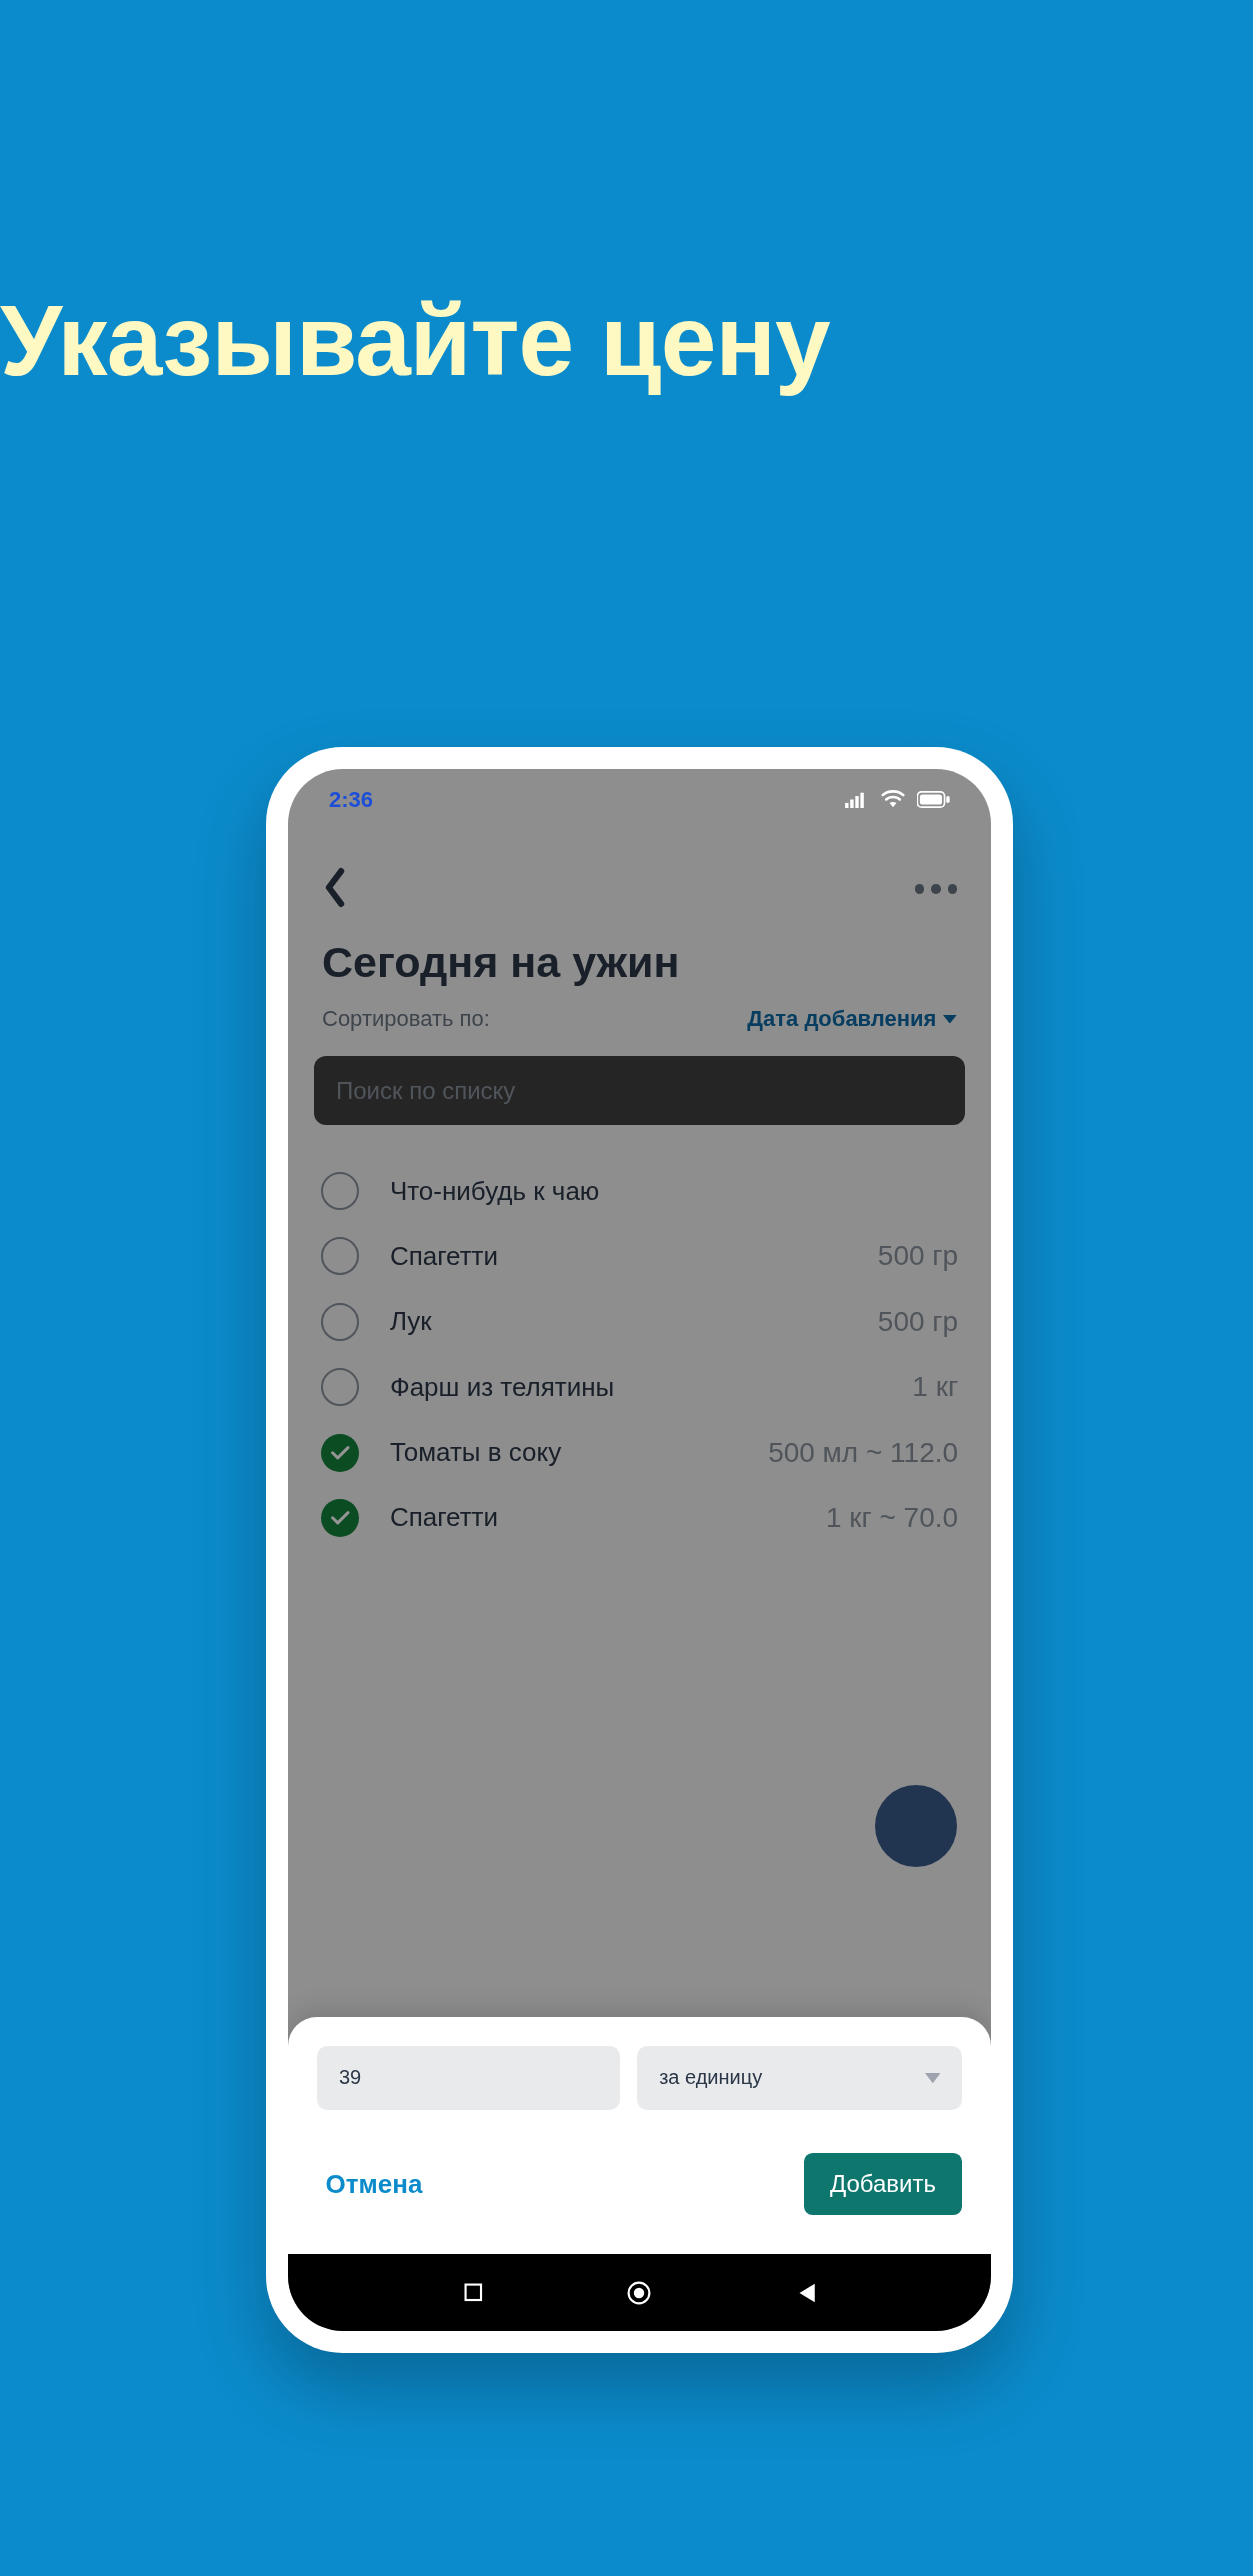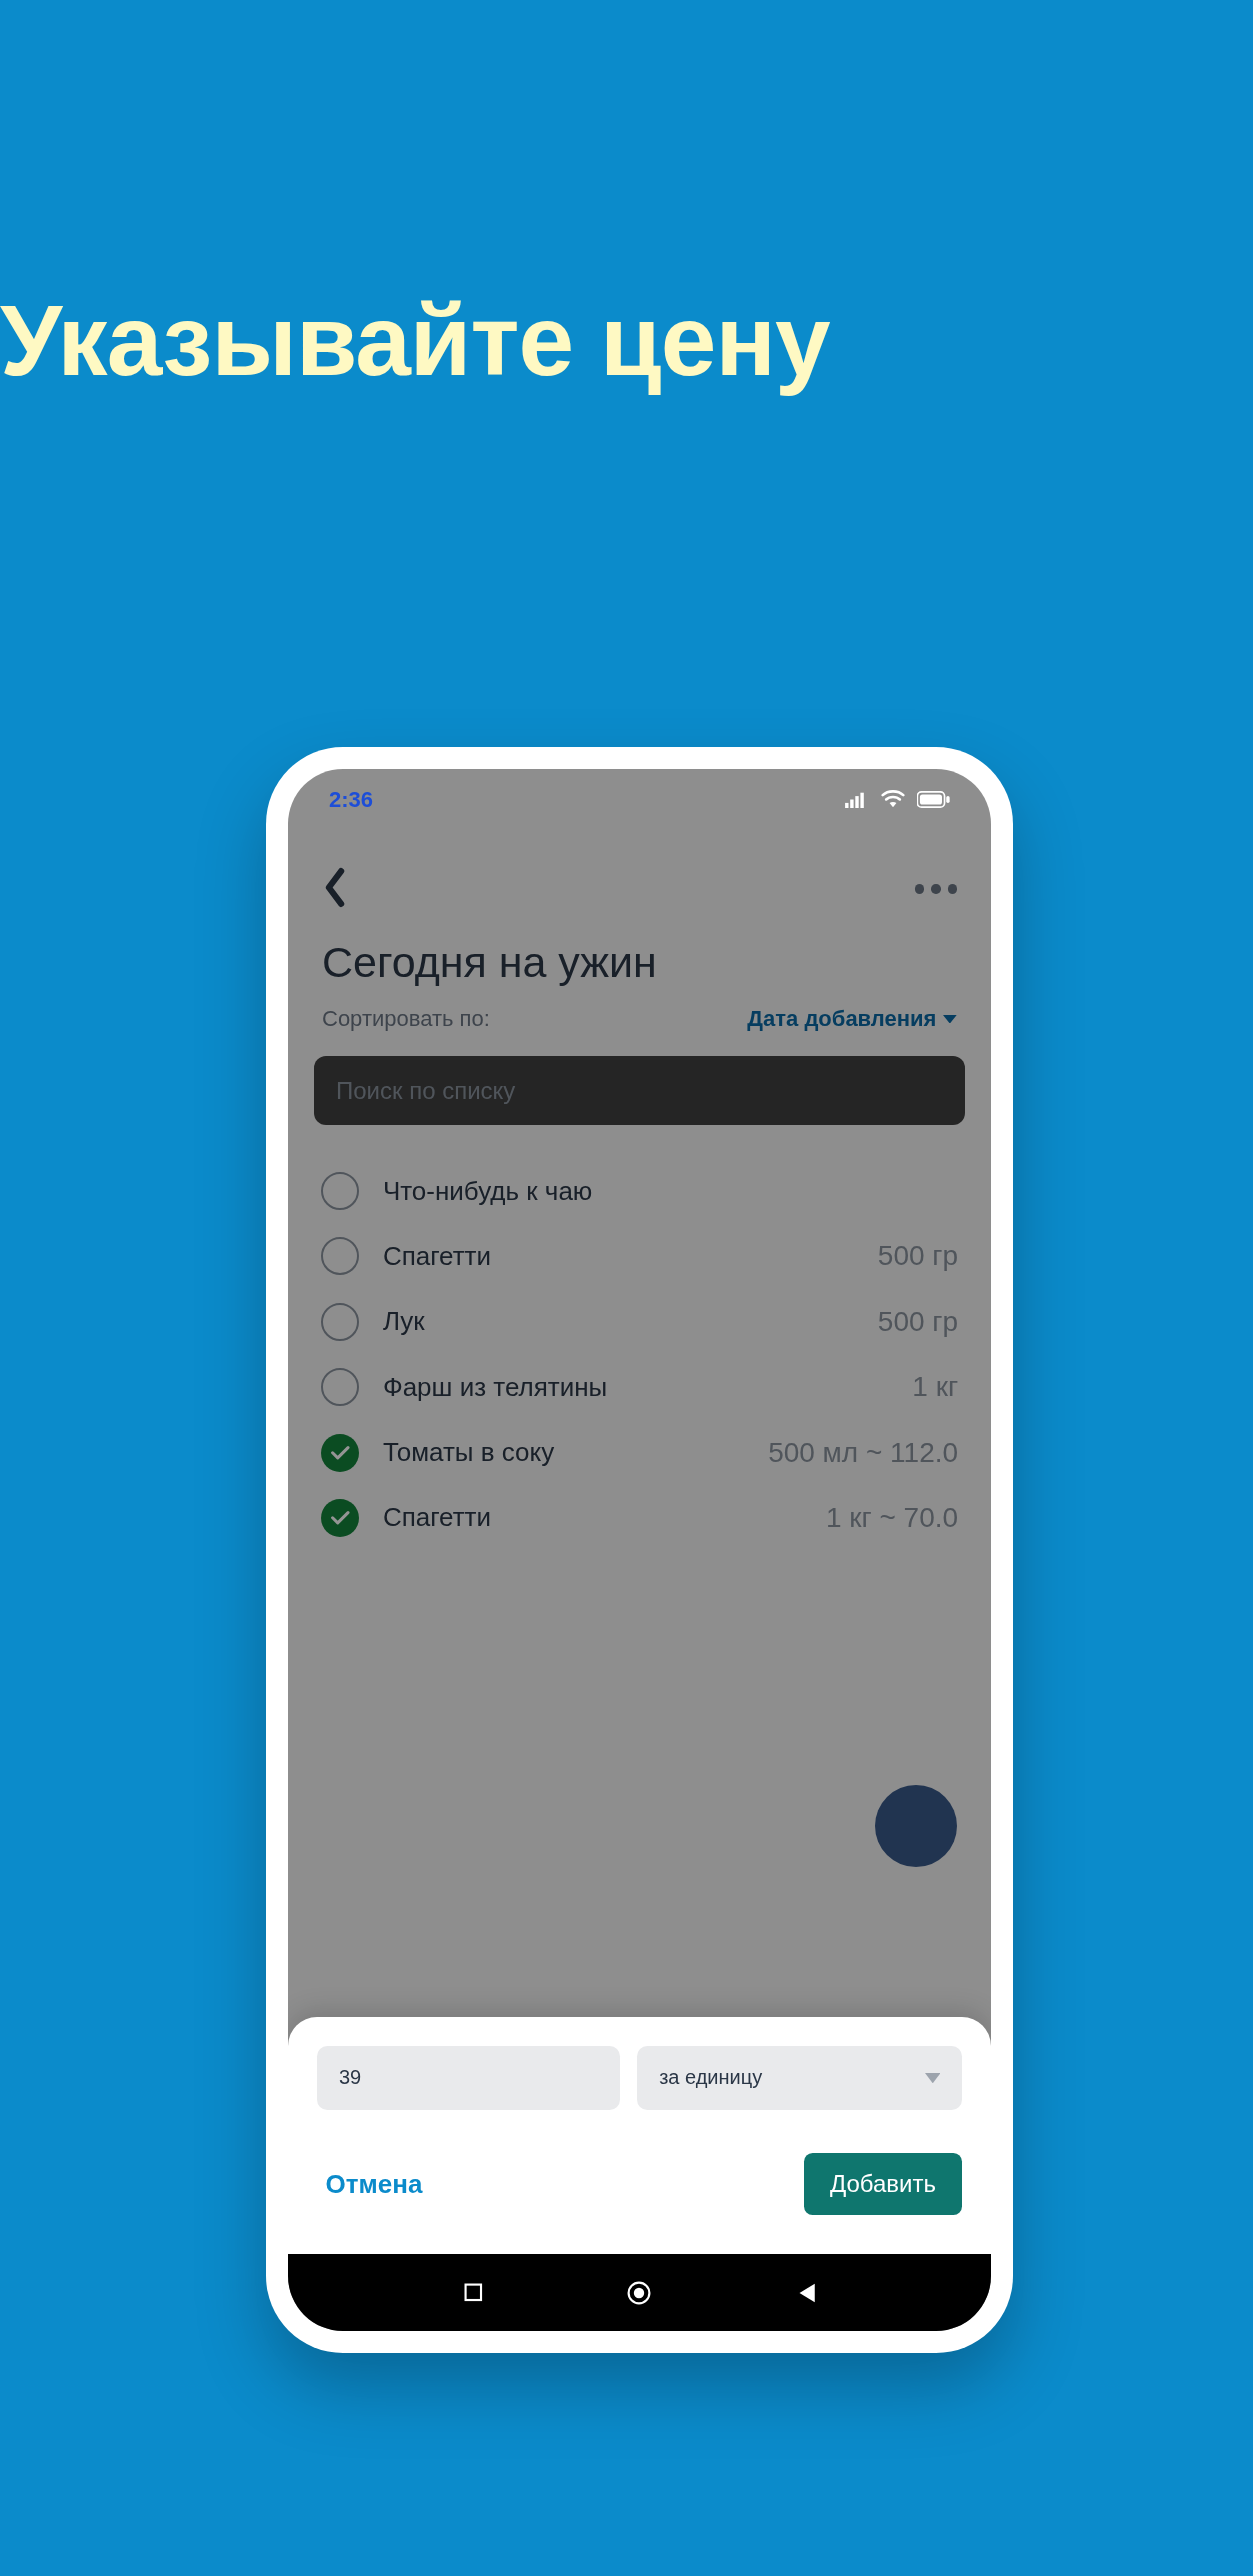--- a/index.html
+++ b/index.html
@@ -73,21 +73,21 @@
     justify-content: space-between;
     padding: 43px 34px 17px 34px;
     color: #2b3747;
   }
   .back-chevron { width: 26px; height: 41px; color: #2b3747; }
   .more-dots { display: flex; gap: 6.9px; }
   .more-dots span { width: 9.4px; height: 9.4px; border-radius: 50%; background: #6b7684; }
 
   .list-title {
     font-size: 43px;
-    font-weight: 400;
+    font-weight: 700;
     color: #2b3747;
     padding: 10.3px 34px 15.5px 34px;
   }
   .sort-row {
     display: flex;
     justify-content: space-between;
     align-items: center;
     padding: 3.4px 34px 24px 34px;
     font-size: 22px;
   }
@@ -102,21 +102,21 @@
     padding: 20.6px 22px;
     color: #8a939e;
     font-size: 24px;
     font-weight: 500;
   }
 
   .items { padding: 33px 26px 0 26px; }
   .item-row {
     display: flex;
     align-items: center;
-    gap: 24px;
+    gap: 31px;
     padding: 13.7px 6.9px;
     font-size: 26px;
     color: #2b3747;
     font-weight: 500;
   }
   .item-name { flex: 1; }
   .item-qty { color: #8a939e; font-weight: 500; font-size: 28px; }
   .check {
     width: 38px; height: 38px;
     border-radius: 50%;

